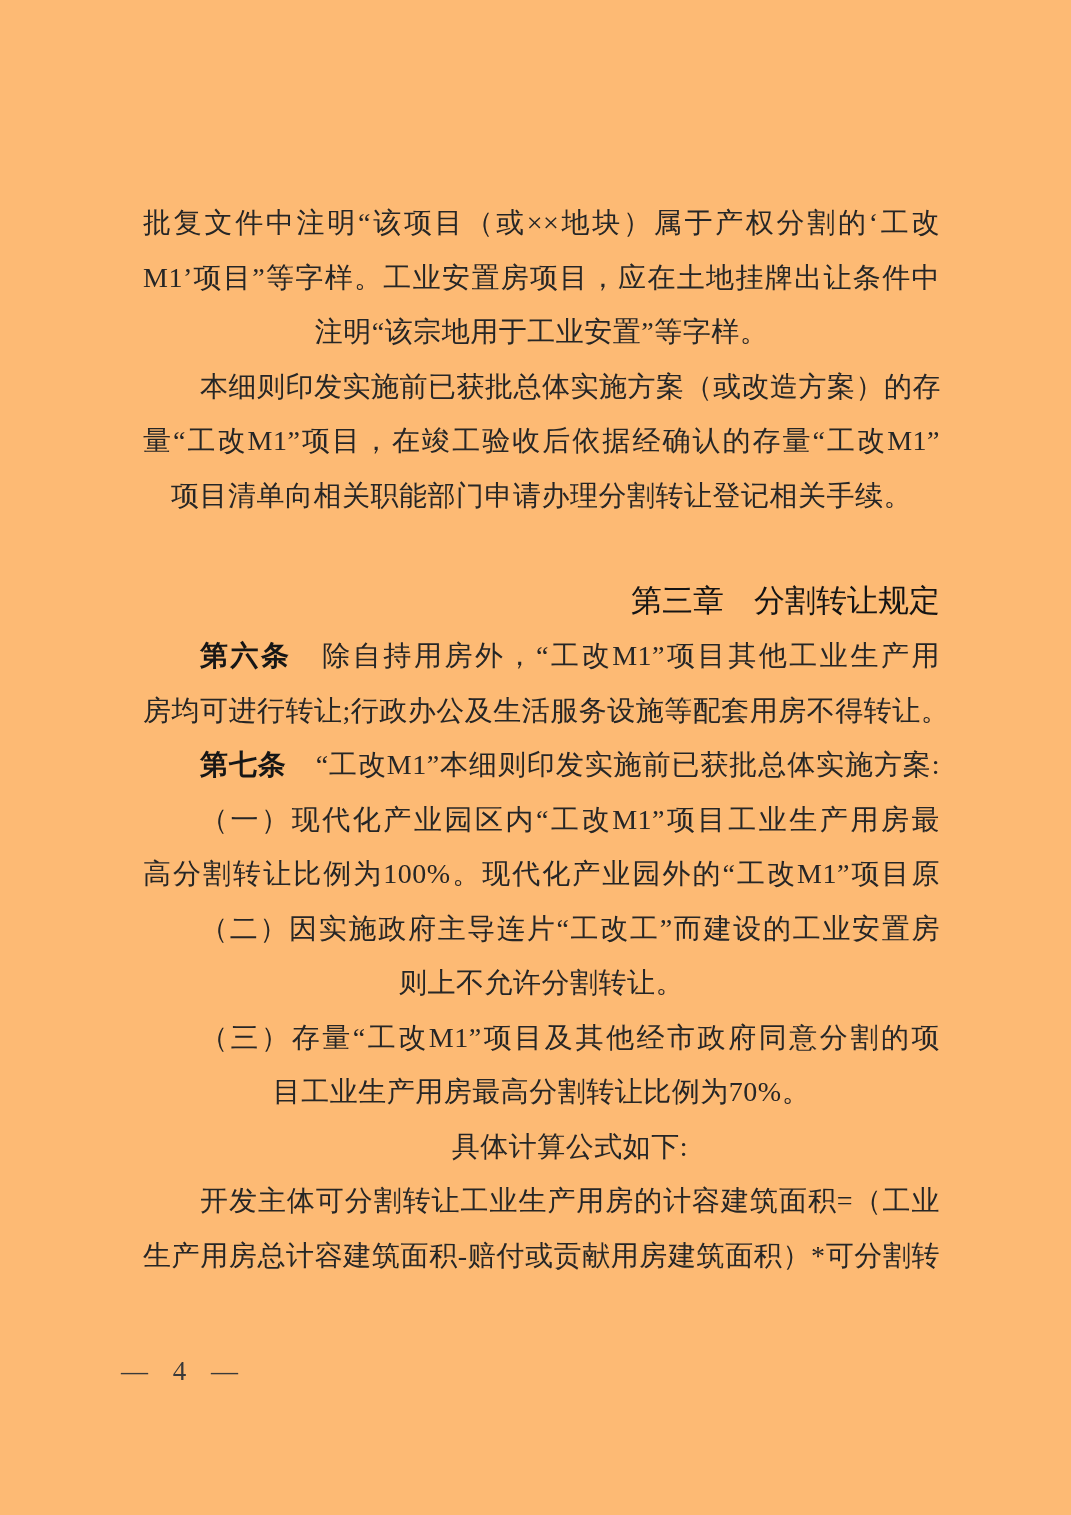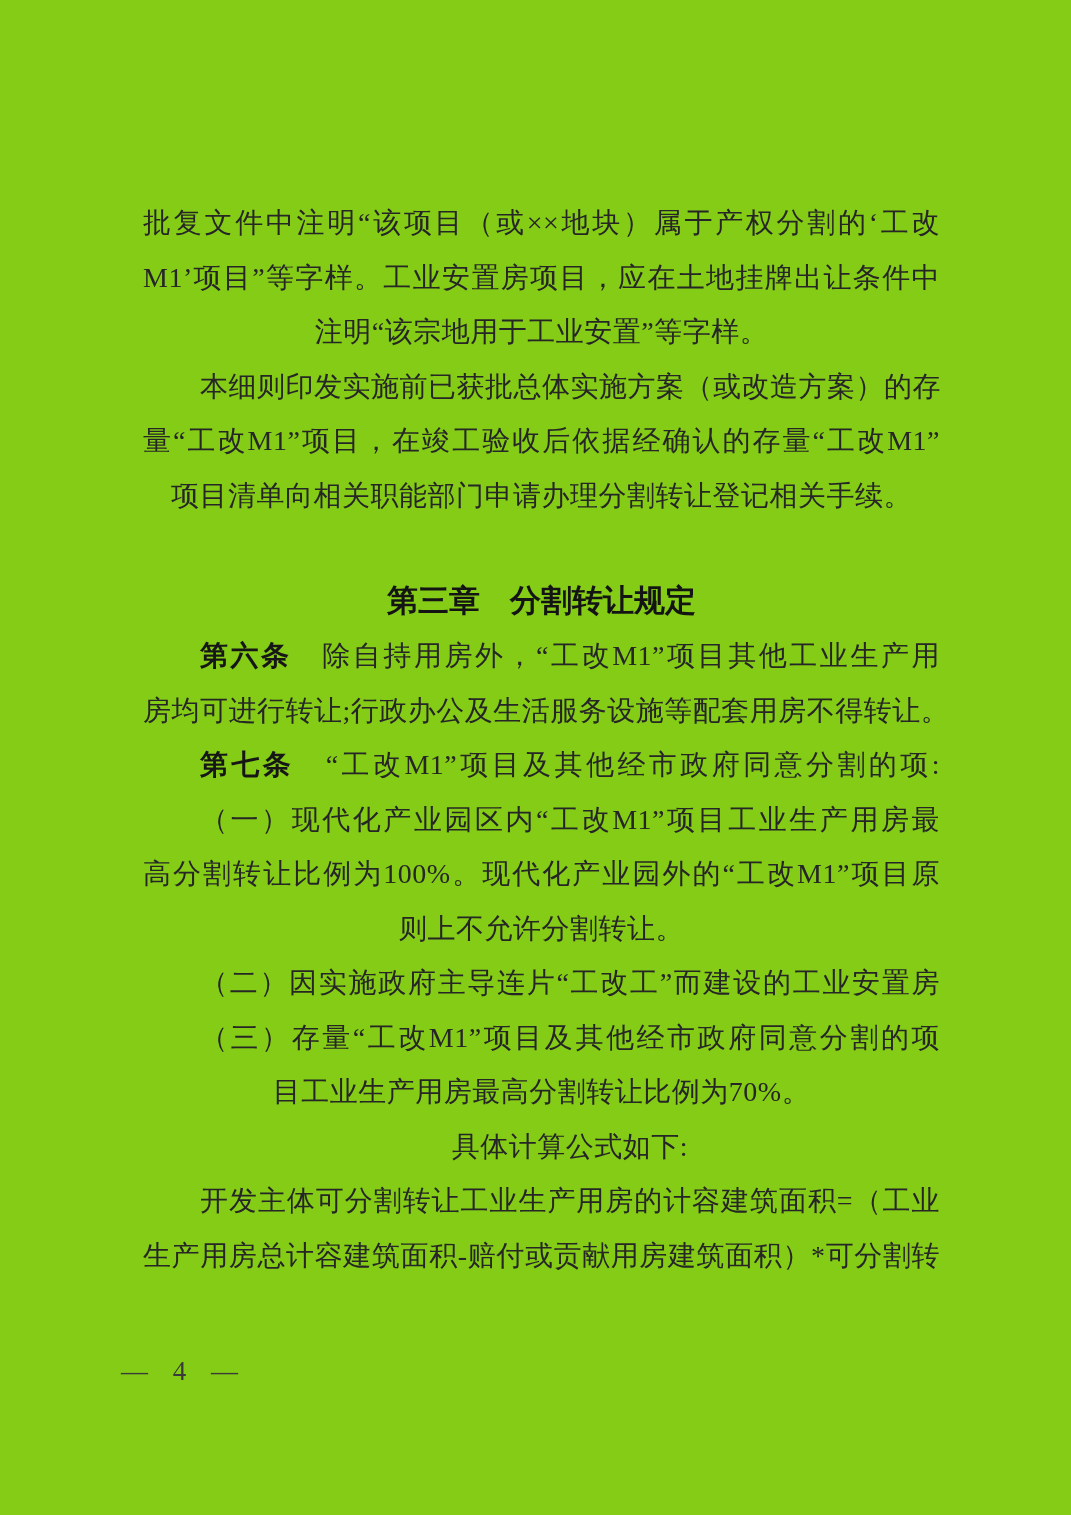--- a/index.html
+++ b/index.html
@@ -6,21 +6,21 @@
   body {
     width: 1071px; height: 1515px;
     background: #ffffff;
     position: relative;
     font-family: "Liberation Serif", "DejaVu Serif", serif;
     color: #262626;
     overflow: hidden;
   }
   .page {
     position: absolute; inset: 0;
-    background: #84cc16;
+    background: #fdba74;
     padding-left: 18px;
   }
   .textblock {
     position: absolute;
     left: 143px; top: 196px; width: 797px;
   }
   .line {
     height: 54.5px; line-height: 54.5px;
     font-size: 28px;
     white-space: nowrap;
@@ -28,23 +28,23 @@
     text-align: center;
   }
   .fill {
     text-align: justify;
     text-align-last: justify;
   }
   .indent { padding-left: 57px; }
   .gap { height: 50px; }
   .heading {
     height: 56px; line-height: 56px;
-    text-align: center;
+    text-align: right;
     font-family: "Liberation Sans", "DejaVu Sans", sans-serif;
-    font-weight: bold;
+    font-weight: normal;
     font-size: 31px;
     color: #141414;
     white-space: nowrap;
   }
   .heading .chapter-no { margin-right: 30px; }
   .article {
     font-family: "Liberation Sans", "DejaVu Sans", sans-serif;
     font-weight: bold;
     color: #161616;
     margin-top: 16px;
@@ -75,27 +75,27 @@
 
     <div class="gap"></div>
 
     <div class="heading">
       <span class="chapter-no">第三章</span><span>分割转让规定</span>
     </div>
 
     <div class="line fill indent"><span class="article">第六条</span><span>　除自持用房外，“工改M1”项目其他工业生产用</span></div>
     <div class="line fill"><span>房均可进行转让;行政办公及生活服务设施等配套用房不得转让。</span></div>
 
-    <div class="line fill indent"><span class="article">第七条</span><span>　“工改M1”项目及其他经市政府同意分割的项:</span></div>
+    <div class="line fill indent"><span class="article">第七条</span><span>　“工改M1”本细则印发实施前已获批总体实施方案:</span></div>
 
     <div class="line fill indent"><span>（一）现代化产业园区内“工改M1”项目工业生产用房最</span></div>
     <div class="line fill"><span>高分割转让比例为100%。现代化产业园外的“工改M1”项目原</span></div>
+    <div class="line fill indent"><span>（二）因实施政府主导连片“工改工”而建设的工业安置房</span></div>
+
     <div class="line"><span>则上不允许分割转让。</span></div>
-
-    <div class="line fill indent"><span>（二）因实施政府主导连片“工改工”而建设的工业安置房</span></div>
 
     <div class="line fill indent"><span>（三）存量“工改M1”项目及其他经市政府同意分割的项</span></div>
     <div class="line"><span>目工业生产用房最高分割转让比例为70%。</span></div>
 
     <div class="line indent"><span>具体计算公式如下:</span></div>
 
     <div class="line fill indent"><span>开发主体可分割转让工业生产用房的计容建筑面积=（工业</span></div>
     <div class="line fill"><span>生产用房总计容建筑面积-赔付或贡献用房建筑面积）*可分割转</span></div>
 
   </div>

